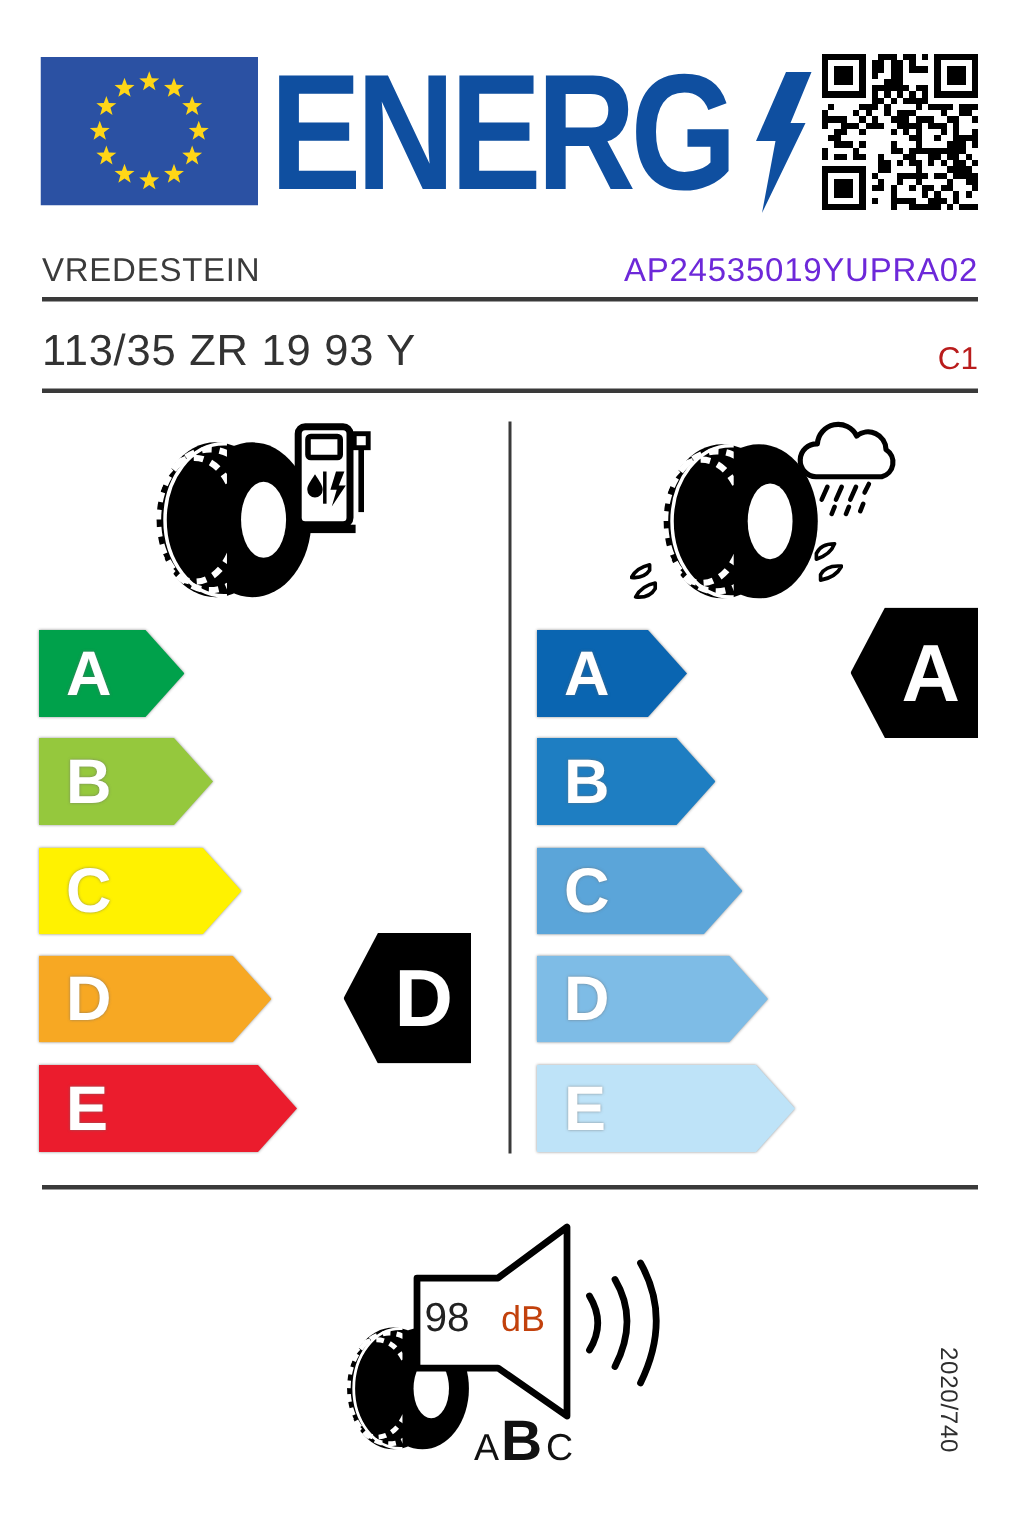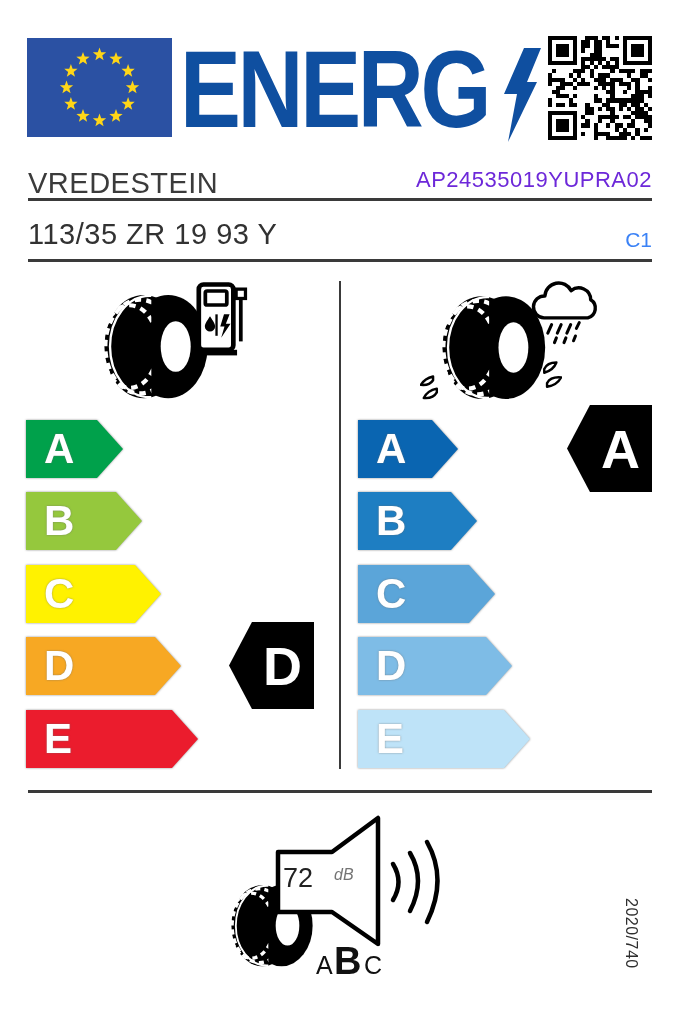--- a/index.html
+++ b/index.html
@@ -5,26 +5,26 @@
   html,body{margin:0;padding:0;background:#fff;}
   #label{position:relative;width:680px;height:1020px;background:#fff;overflow:hidden;
          font-family:"Liberation Sans", sans-serif;color:#222;}
   .abs{position:absolute;}
   
   #eu-flag{left:27px;top:38px;width:145px;height:99px;}
   #energ{left:180px;top:34px;font-size:110px;line-height:1;font-weight:bold;
          letter-spacing:-4px;transform:scaleX(.83);transform-origin:left top;}
   #bolt{left:498px;top:48px;width:44px;height:94px;}
   #qr{left:548px;top:36px;width:104px;height:104px;}
-  #manufacturer{left:28px;top:167px;font-size:29px;letter-spacing:.5px;color:#3b3b3b;}
+  #manufacturer{left:28px;top:167px;font-size:22px;letter-spacing:.5px;color:#3b3b3b;}
   #type-id{right:28px;top:167px;font-size:22px;letter-spacing:.5px;color:#6d28d9;}
   .hline{left:28px;width:624px;height:3px;background:#3a3a3a;}
   #hr1{top:198px;} #hr2{top:259px;} #hr3{top:790px;}
   #tyre-size{left:28px;top:218px;font-size:29px;color:#323232;letter-spacing:.5px;}
-  #tyre-class{right:28px;top:228px;font-size:21px;color:#3b82f6;}
+  #tyre-class{right:28px;top:228px;font-size:21px;color:#b91c1c;}
   #vdivider{left:339px;top:281px;width:2px;height:488px;background:#3a3a3a;}
   
   #fuel-tyre{left:95px;top:291px;width:122px;height:112px;}
   #fuel-pump{left:196px;top:280px;width:56px;height:78px;}
   #wet-tyre{left:420px;top:291px;width:142px;height:114px;}
   #rain-cloud{left:523px;top:279px;width:82px;height:72px;}
   
   .arrwrap{position:absolute;filter:drop-shadow(0 0 1px #8f8f8f);}
   .arr{height:58px;clip-path:polygon(0 0,calc(100% - 26px) 0,100% 50%,calc(100% - 26px) 100%,0 100%);
        display:flex;align-items:center;padding-left:18px;box-sizing:border-box;
@@ -43,21 +43,21 @@
   .indicator{position:absolute;width:85px;height:87px;background:#000;
        clip-path:polygon(0 50%,27% 0,100% 0,100% 100%,27% 100%);
        display:flex;align-items:center;justify-content:center;
        padding-left:22px;box-sizing:border-box;color:#fff;font-weight:bold;font-size:54px;}
   #fuel-rating{left:229px;top:622px;}
   #wet-rating{left:567px;top:405px;}
   
   #noise-tyre{left:224px;top:870px;width:96px;height:112px;}
   #speaker{left:272px;top:812px;width:185px;height:140px;}
   #noise-value{left:283px;top:863px;font-size:27px;color:#222;}
-  #noise-unit{left:334px;top:866px;font-size:16px;color:#737373;font-style:italic;}
+  #noise-unit{left:334px;top:866px;font-size:24px;color:#c2410c;}
   .noise-cls{color:#111;}
   #noise-a{left:316px;top:951px;font-size:25px;}
   #noise-b{left:334px;top:940px;font-size:38px;font-weight:bold;}
   #noise-c{left:364px;top:951px;font-size:25px;}
   #regulation{left:640px;top:898px;font-size:16px;color:#2e2e2e;letter-spacing:.5px;
        transform:rotate(90deg);transform-origin:0 0;white-space:nowrap;}
 </style>
 </head>
 <body>
 
@@ -533,20 +533,20 @@
     </g>
   </svg>
   <svg id="speaker" class="abs" viewBox="0 0 185 140">
     <polygon points="6,40 60,40 106,6 106,132 60,100 6,100" fill="#fff" stroke="#000" stroke-width="4.5" stroke-linejoin="round"></polygon>
     <g fill="none" stroke="#000" stroke-width="4.5" stroke-linecap="round">
       <path d="M121,52 q11,18 0,36"></path>
       <path d="M138,41 q16,27 0,58"></path>
       <path d="M155,30 q21,37 0,80"></path>
     </g>
   </svg>
-  <div id="noise-value" class="abs">72</div>
+  <div id="noise-value" class="abs">98</div>
   <div id="noise-unit" class="abs">dB</div>
   <div id="noise-a" class="abs noise-cls">A</div>
   <div id="noise-b" class="abs noise-cls">B</div>
   <div id="noise-c" class="abs noise-cls">C</div>
 
   <div id="regulation" class="abs">2020/740</div>
 </div>
 
 </body></html>

